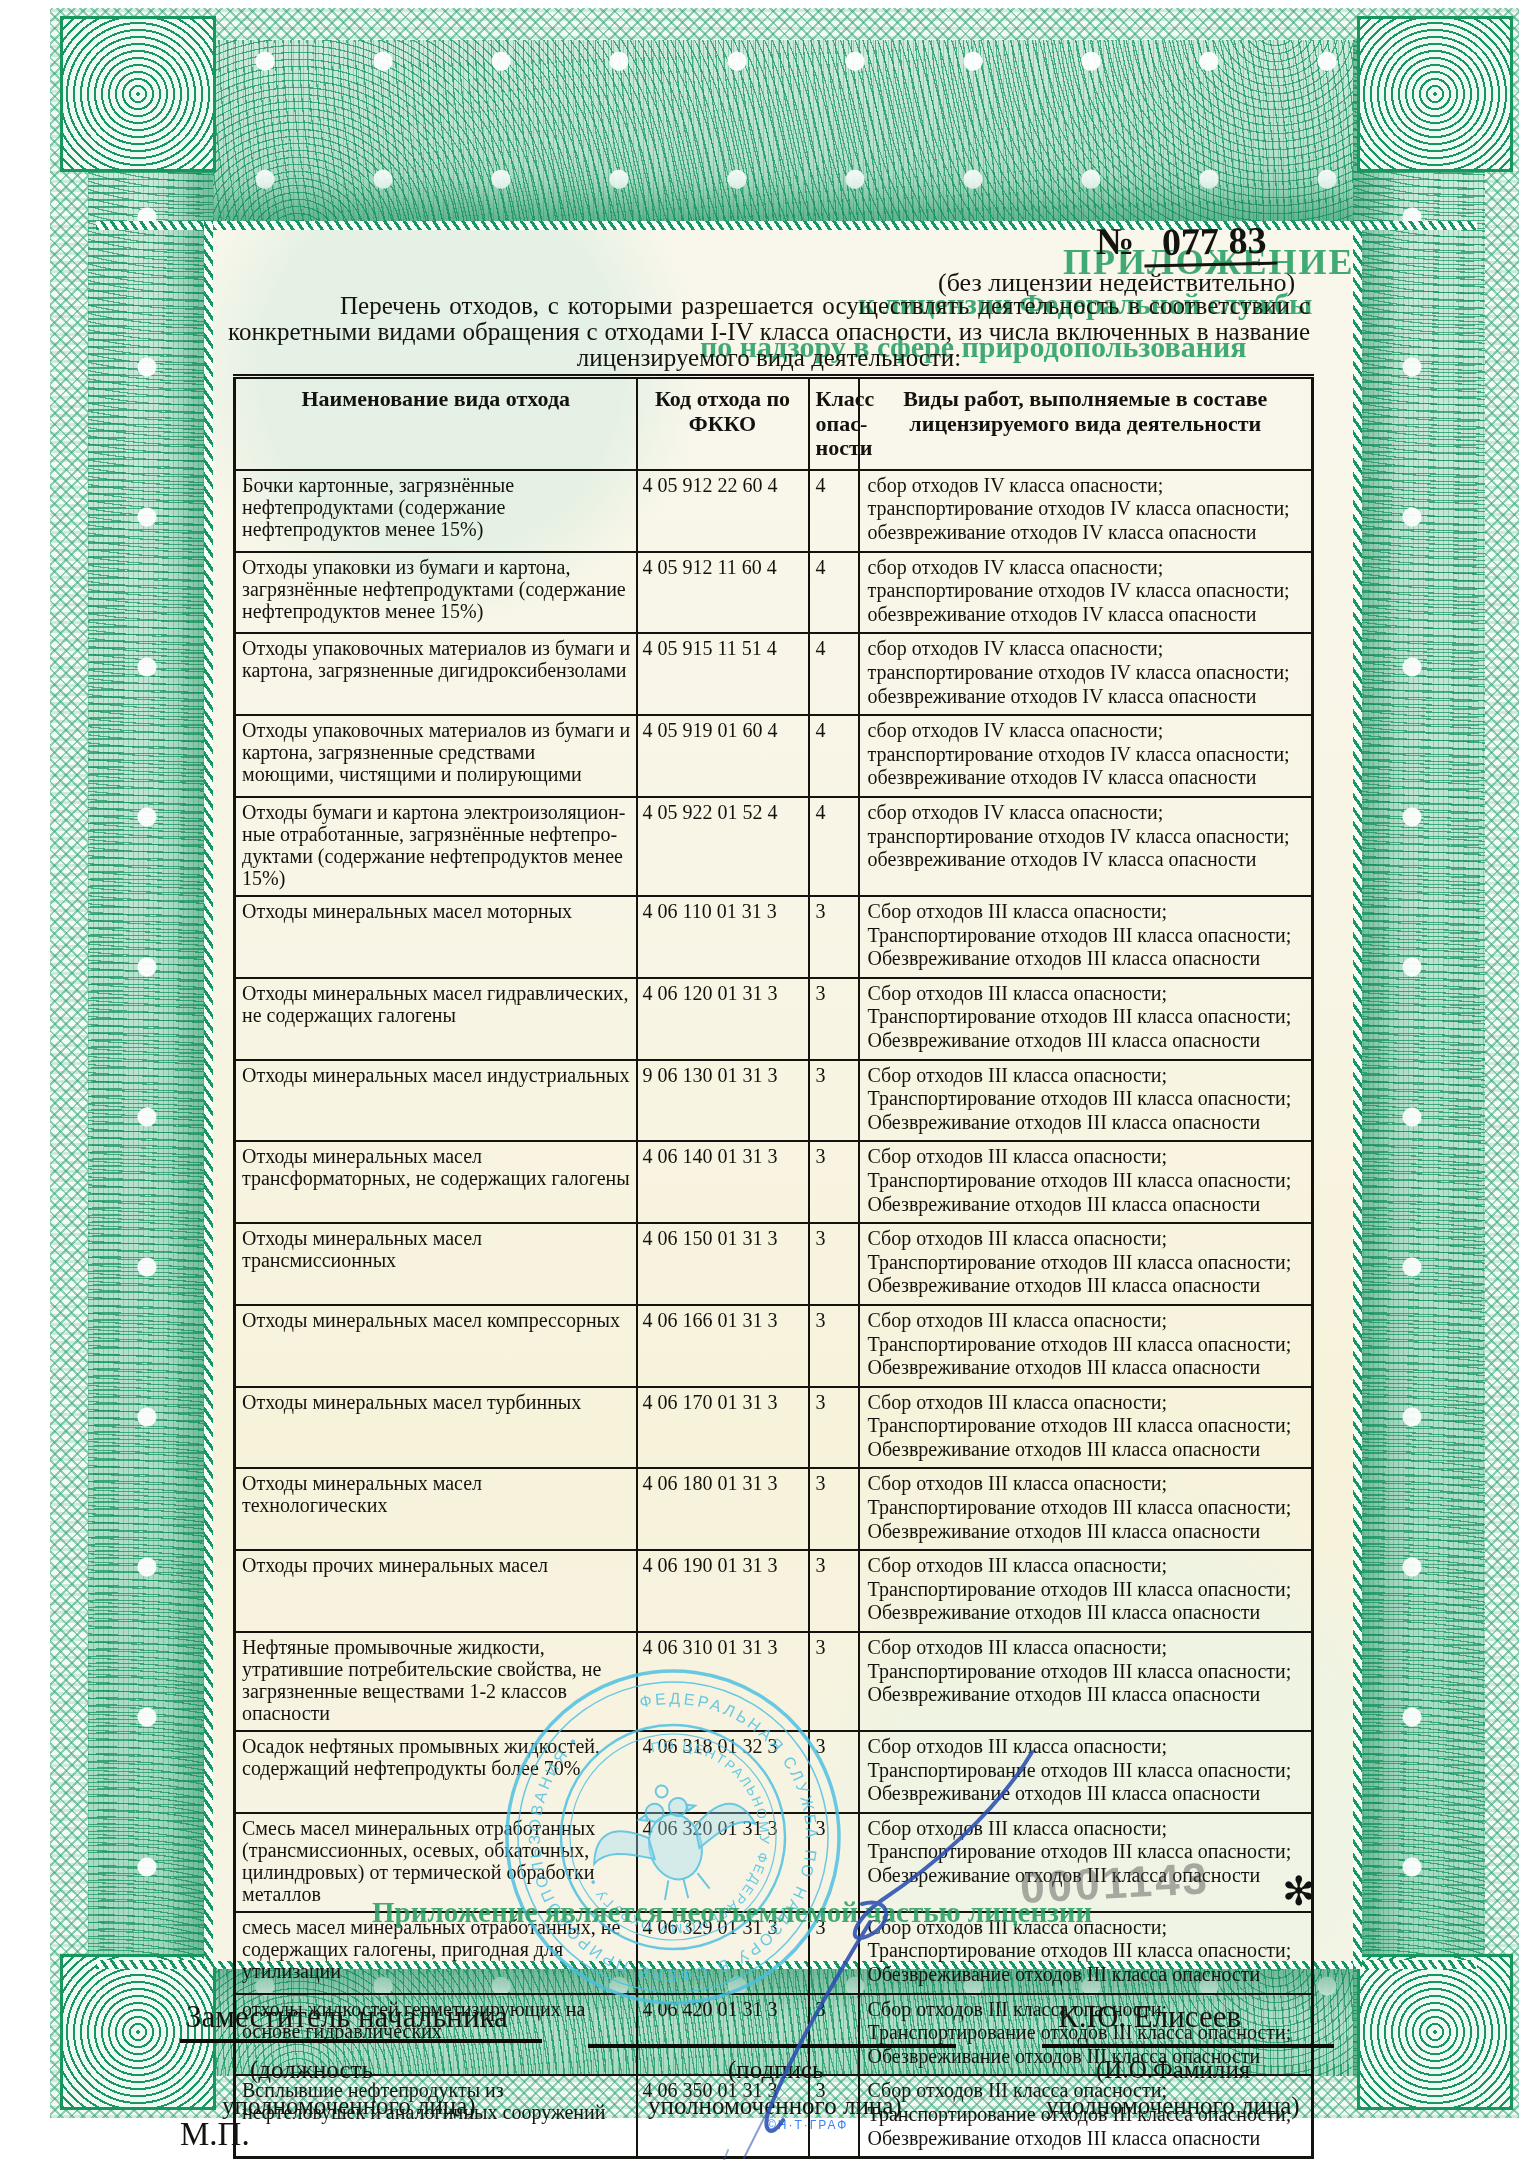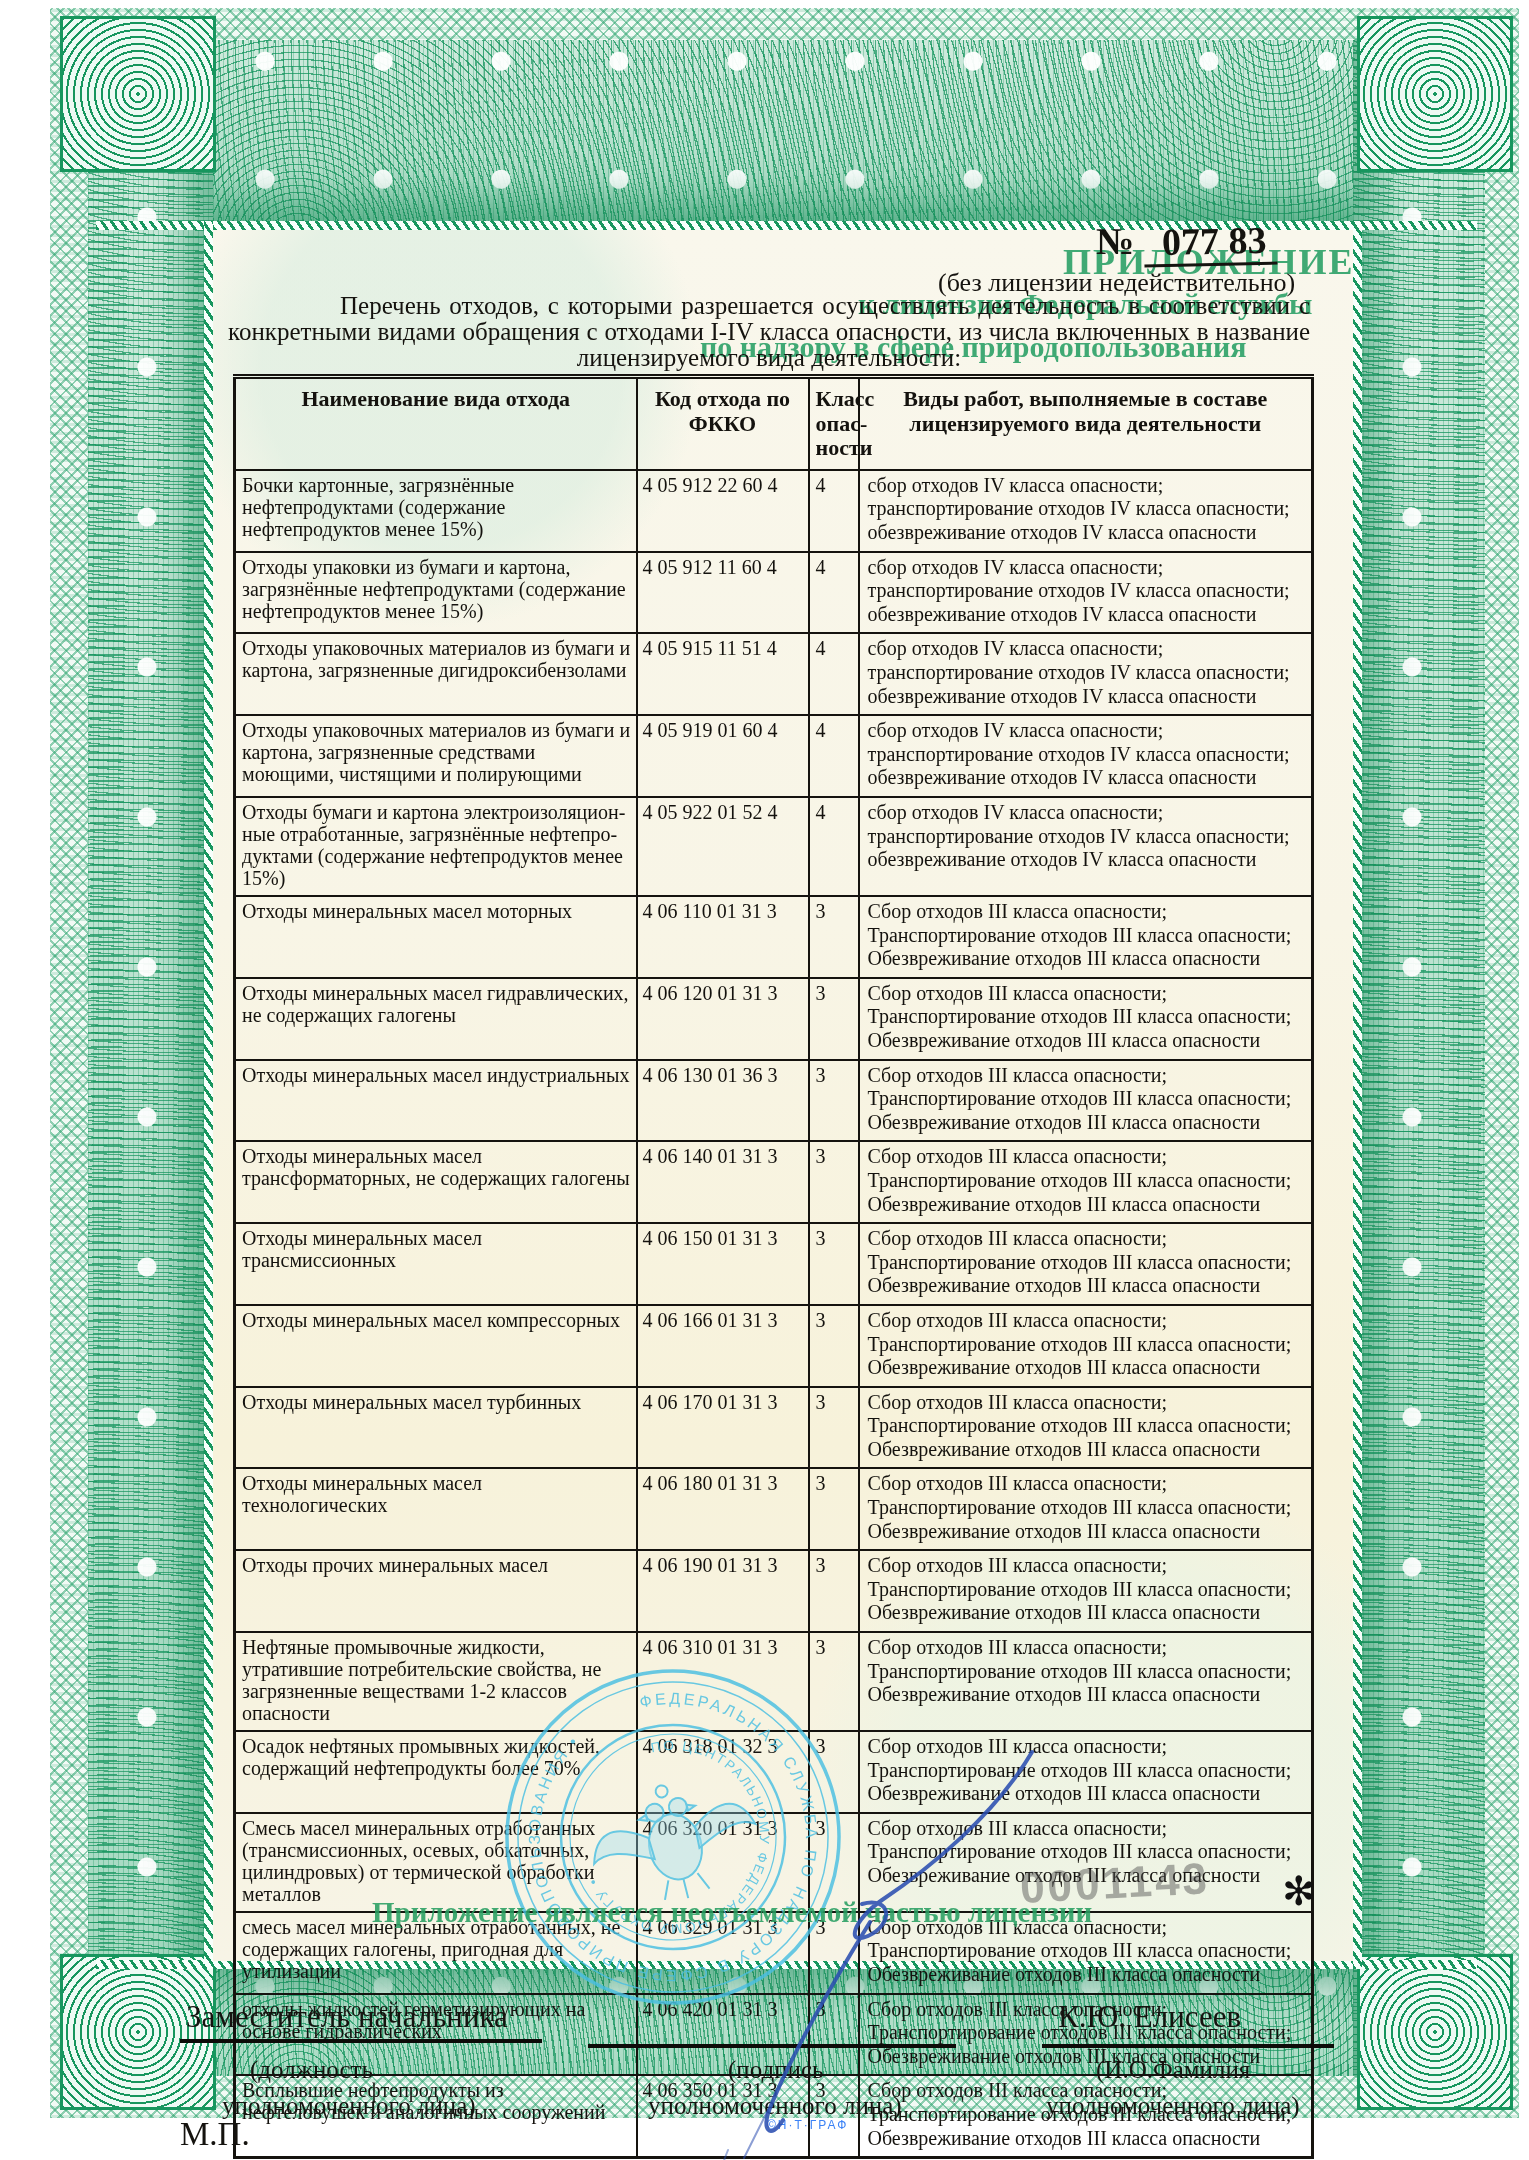--- a/index.html
+++ b/index.html
@@ -219,21 +219,21 @@
       <td class="c-class">3</td>
       <td class="c-works">
               <div>Сбор отходов III класса  опасности;</div>
               <div>Транспортирование отходов III класса опасности;</div>
               <div>Обезвреживание отходов III класса опасности</div>
             </td>
     </tr>
 
     <tr>
       <td class="c-name">Отходы минеральных масел индустриальных</td>
-      <td class="c-code">4 06 130 01 36 3</td>
+      <td class="c-code">9 06 130 01 31 3</td>
       <td class="c-class">3</td>
       <td class="c-works">
               <div>Сбор отходов III класса  опасности;</div>
               <div>Транспортирование отходов III класса опасности;</div>
               <div>Обезвреживание отходов III класса опасности</div>
             </td>
     </tr>
 
     <tr>
       <td class="c-name">Отходы минеральных масел трансформаторных, не содержащих галогены</td>

